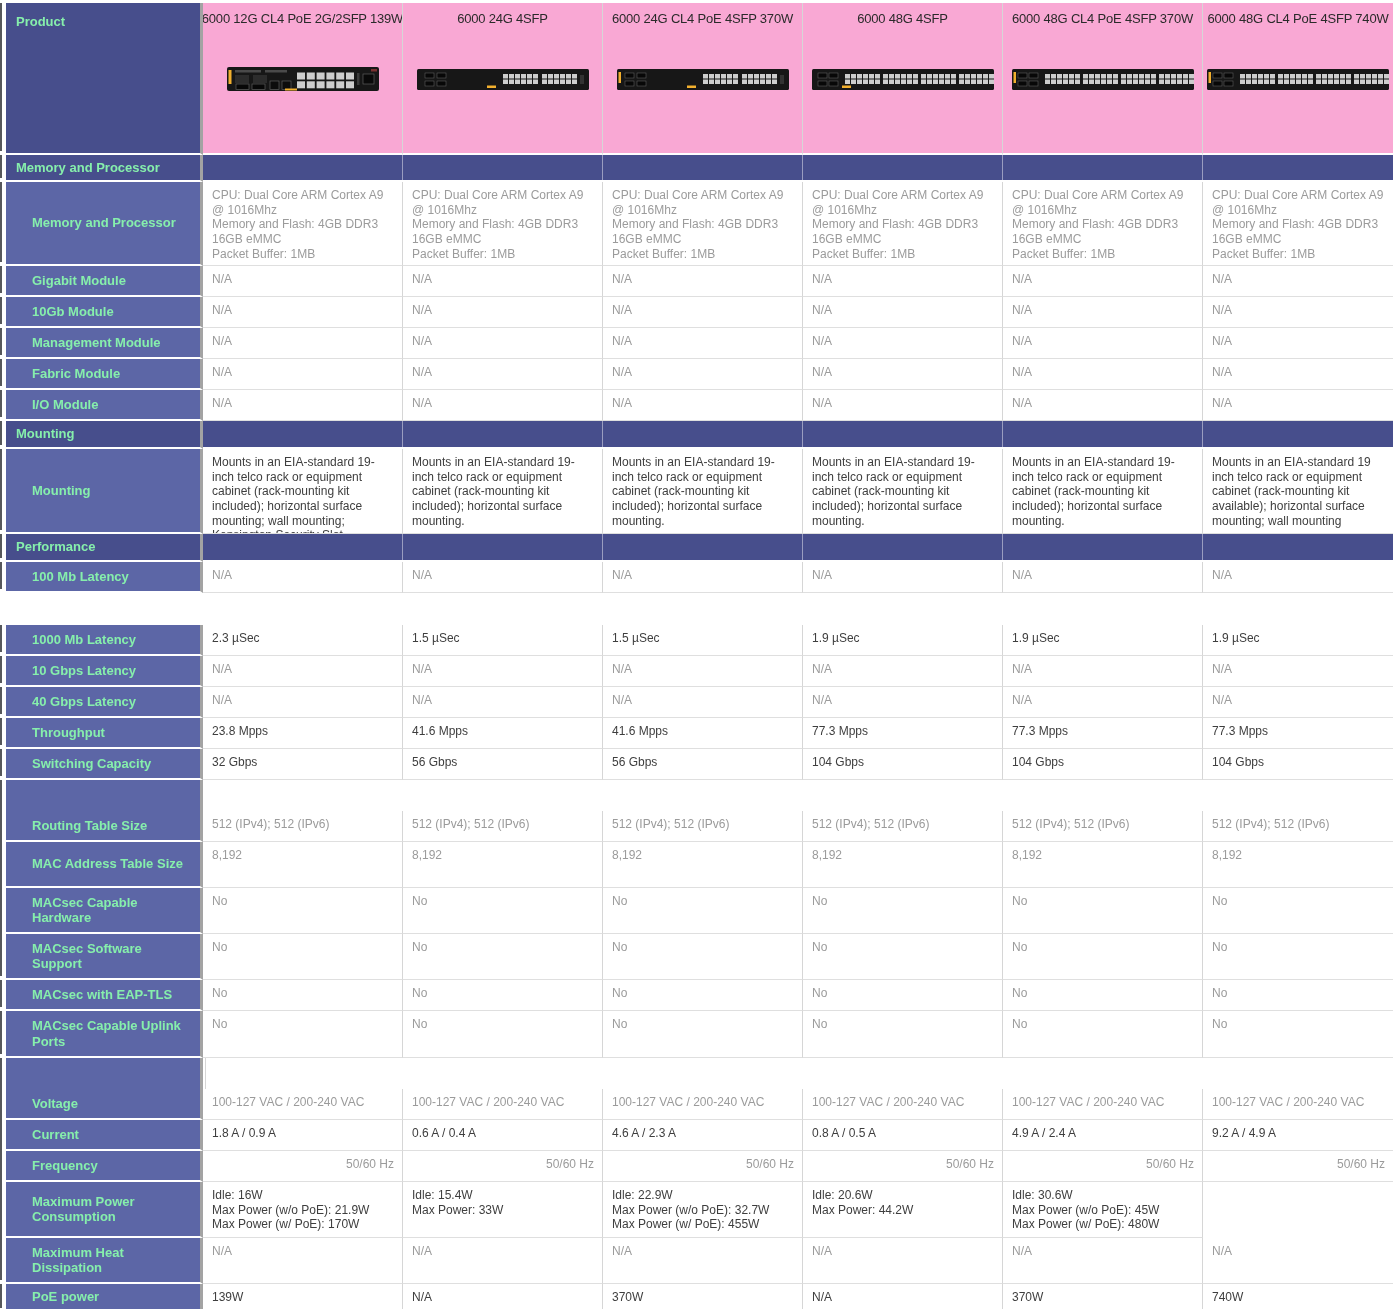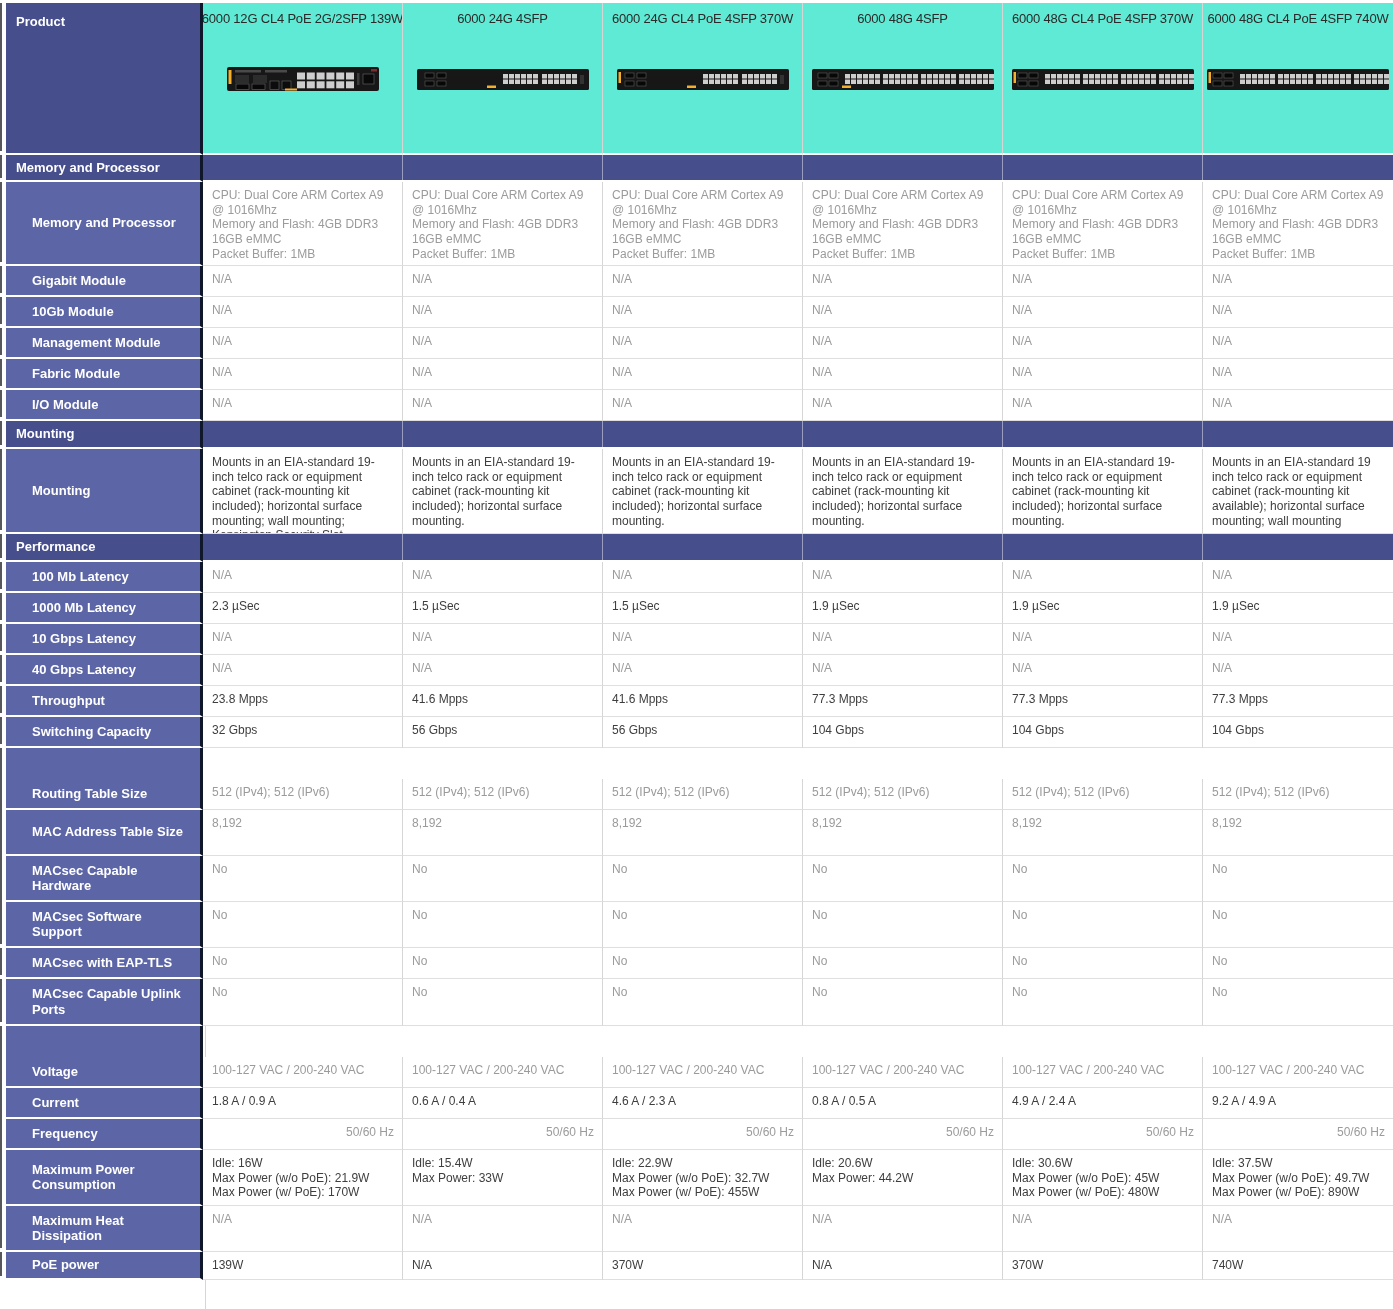--- a/index.html
+++ b/index.html
@@ -16,25 +16,25 @@
     padding-top: 3px;
   }
 
   .row { display: flex; width: 1387px; }
 
   
   .label-cell {
     flex: 0 0 197px;
     width: 197px;
     background: var(--row-label, #5C66A6);
-    color: #ffffff;
+    color: #86efac;
     font-weight: bold;
     font-size: 13px;
     line-height: 1.18;
-    border-right: 3px solid #0f172a;
+    border-right: 3px solid #a3a3a3;
     border-bottom: 2px solid #ffffff;
     display: flex;
     align-items: center;
     padding-left: 26px;
     padding-right: 6px;
     position: relative;
   }
   .label-cell::before {
     content: "";
     position: absolute;
@@ -67,21 +67,21 @@
     overflow: hidden;
   }
   .data-cell.last { flex: 0 0 190px; width: 190px; border-right: none; }
   .t-dark { color: var(--value-dark, #3E3E3E); }
   .t-gray { color: var(--value-gray, #9B9B9B); }
 
   
   .product-col {
     flex: 0 0 200px;
     width: 200px;
-    background: #5eead4;
+    background: #f9a8d4;
     border-right: 1px solid var(--col-line, #D6D6D6);
     border-bottom: 2px solid #ffffff;
     display: flex;
     flex-direction: column;
     align-items: center;
     padding-top: 8px;
     overflow: hidden;
   }
   .product-col.last { flex: 0 0 190px; width: 190px; border-right: none; }
   .product-name {
@@ -533,21 +533,21 @@
         <div class="label-cell">
           <span>100 Mb Latency</span>
         </div>
         <div class="data-cell t-gray">N/A</div>
         <div class="data-cell t-gray">N/A</div>
         <div class="data-cell t-gray">N/A</div>
         <div class="data-cell t-gray">N/A</div>
         <div class="data-cell t-gray">N/A</div>
         <div class="data-cell t-gray last">N/A</div>
       </div>
-      <div class="row" style="height: 31px;">
+      <div class="row" style="height: 31px; margin-top: 32px;">
         <div class="label-cell">
           <span>1000 Mb Latency</span>
         </div>
         <div class="data-cell t-dark">2.3 µSec</div>
         <div class="data-cell t-dark">1.5 µSec</div>
         <div class="data-cell t-dark">1.5 µSec</div>
         <div class="data-cell t-dark">1.9 µSec</div>
         <div class="data-cell t-dark">1.9 µSec</div>
         <div class="data-cell t-dark last">1.9 µSec</div>
       </div>
@@ -726,23 +726,20 @@
         <div class="data-cell t-dark">Idle: 15.4W
 Max Power: 33W</div>
         <div class="data-cell t-dark">Idle: 22.9W
 Max Power (w/o PoE): 32.7W
 Max Power (w/ PoE): 455W</div>
         <div class="data-cell t-dark">Idle: 20.6W
 Max Power: 44.2W</div>
         <div class="data-cell t-dark">Idle: 30.6W
 Max Power (w/o PoE): 45W
 Max Power (w/ PoE): 480W</div>
-        <div class="data-cell t-dark last">Idle: 37.5W
-Max Power (w/o PoE): 49.7W
-Max Power (w/ PoE): 890W</div>
       </div>
       <div class="row" style="height: 46px;">
         <div class="label-cell">
           <span>Maximum Heat Dissipation</span>
         </div>
         <div class="data-cell t-gray">N/A</div>
         <div class="data-cell t-gray">N/A</div>
         <div class="data-cell t-gray">N/A</div>
         <div class="data-cell t-gray">N/A</div>
         <div class="data-cell t-gray">N/A</div>

